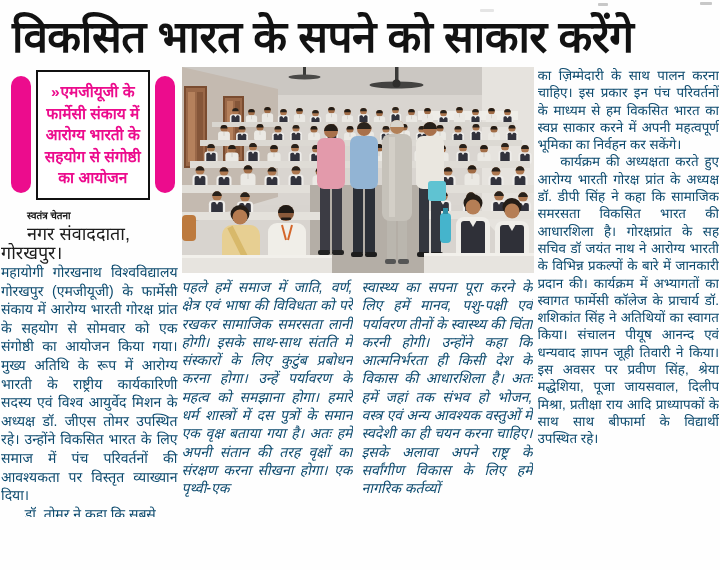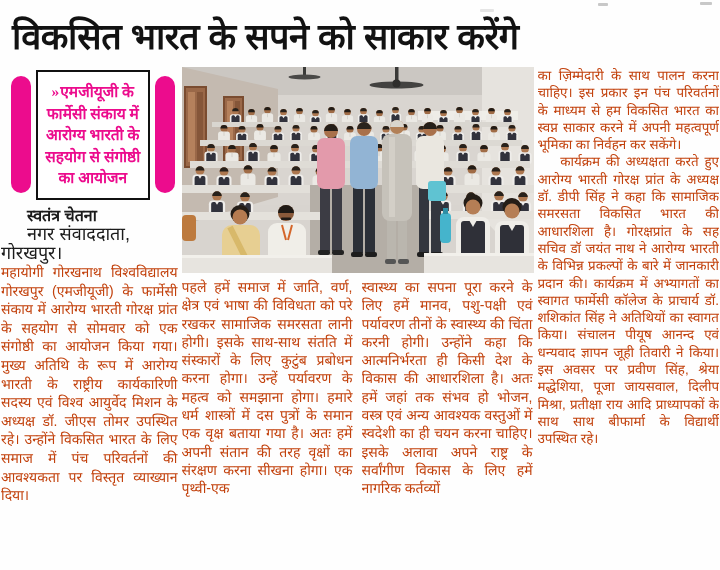--- a/index.html
+++ b/index.html
@@ -8,44 +8,44 @@
     position:relative; width:720px; height:570px; overflow:hidden;
     background:#fefefe; color:#1b1b1b;
     font-family:"Liberation Sans", sans-serif;
   }
   .artifact { position:absolute; background:#9a9a9a; opacity:.55; border-radius:1px; }
   .a1 { left:598px; top:3px; width:10px; height:3px; }
   .a2 { left:700px; top:2px; width:12px; height:3px; }
   .a3 { left:480px; top:9px; width:14px; height:3px; opacity:.25; }
 
   .headline { display:block; padding:10px 8px 2px 12px; font-weight:bold; color:#121212; }
-  .headline span { display:block; font-size:36px; line-height:53px; letter-spacing:-0.5px; white-space:nowrap; }
+  .headline span { display:block; font-size:44px; line-height:53px; letter-spacing:-0.5px; white-space:nowrap; }
 
   .content { display:flex; gap:4px; padding:2px 1px 0 1px; height:452px; }
   .col { overflow:hidden; }
   .col1 { width:177px; }
-  .mid  { width:352px; }
+  .mid  { width:352px;font-style:italic; }
   .col4 { width:182px; }
 
-  .body-text { font-size:14px; line-height:18.6px; text-align:justify; color:#c2410c; }
+  .body-text { font-size:14px; line-height:18.6px; text-align:justify; color:#0c4a6e; }
   .indent { text-indent:1.7em; }
-  .credit  { font-weight:bold; text-indent:26px; font-size:16px; line-height:19px; }
+  .credit  { font-weight:bold; text-indent:26px; font-size:10px; line-height:19px; }
   .dateline{ text-indent:26px; font-size:18px; line-height:19px; }
 
   
   .highlight-wrap { position:relative; height:130px; margin:3px 0 6px 0; }
   .pill { position:absolute; top:6px; width:20px; height:117px; border-radius:10px; background:var(--pink,#ec0c8d); }
   .pill-l { left:10px; }
   .pill-r { right:3px; }
   .hbox {
     position:absolute; left:35px; right:28px; top:0; bottom:0;
     border:2.5px solid #111; background:#fff;
     display:flex; align-items:center; justify-content:center;
     padding:3px 4px; text-align:center;
-    font-weight:bold; font-size:15.5px; line-height:21.5px; color:var(--pink,#ec0c8d);font-family:Liberation Serif, serif;
+    font-weight:bold; font-size:15.5px; line-height:21.5px; color:var(--pink,#ec0c8d);
   }
   .marker { font-weight:bold; margin-right:1px; }
 
   .photo { width:352px; height:206px; margin-bottom:5px; background:#d8d4cf; }
   .photo svg { display:block; }
 
   .midcols { display:flex; gap:9px; }
   .col2, .col3 { width:171px; height:240px; overflow:hidden; }
   .col2 .body-text, .col3 .body-text { line-height:18.3px; }
 
@@ -72,20 +72,21 @@
         <span class="pill pill-r" style="--pink: #ec0c8d;"></span>
         <div class="hbox" style="--pink: #ec0c8d;">
           <div>
             <span class="marker">»</span><span>एमजीयूजी के फार्मेसी संकाय में आरोग्य भारती के सहयोग से संगोष्ठी का आयोजन</span>
           </div>
         </div>
       </div>
       <p class="credit">स्वतंत्र चेतना</p>
       <p class="dateline">नगर संवाददाता, गोरखपुर।</p>
       <p class="body-text">महायोगी गोरखनाथ विश्वविद्यालय गोरखपुर (एमजीयूजी) के फार्मेसी संकाय में आरोग्य भारती गोरक्ष प्रांत के सहयोग से सोमवार को एक संगोष्ठी का आयोजन किया गया। मुख्य अतिथि के रूप में आरोग्य भारती के राष्ट्रीय कार्यकारिणी सदस्य एवं विश्व आयुर्वेद मिशन के अध्यक्ष डॉ. जीएस तोमर उपस्थित रहे। उन्होंने विकसित भारत के लिए समाज में पंच परिवर्तनों की आवश्यकता पर विस्तृत व्याख्यान दिया।</p>
+      <p class="body-text indent">डॉ. तोमर ने कहा कि सबसे</p>
     </div>
 
     <div class="mid">
       <div class="photo">
         <svg viewBox="0 0 352 206" width="352" height="206" preserveAspectRatio="none" aria-hidden="true">
           <defs>
             <symbol id="p-v" viewBox="0 0 20 24">
               <circle cx="10" cy="5.6" r="4.4" fill="#ad774f"></circle>
               <path d="M5.6 5.6 a4.4 4.4 0 0 1 8.8 0 z" fill="#27211b"></path>
               <rect x="2.5" y="9.6" width="15" height="13.5" rx="3.5" fill="#efedea"></rect>

